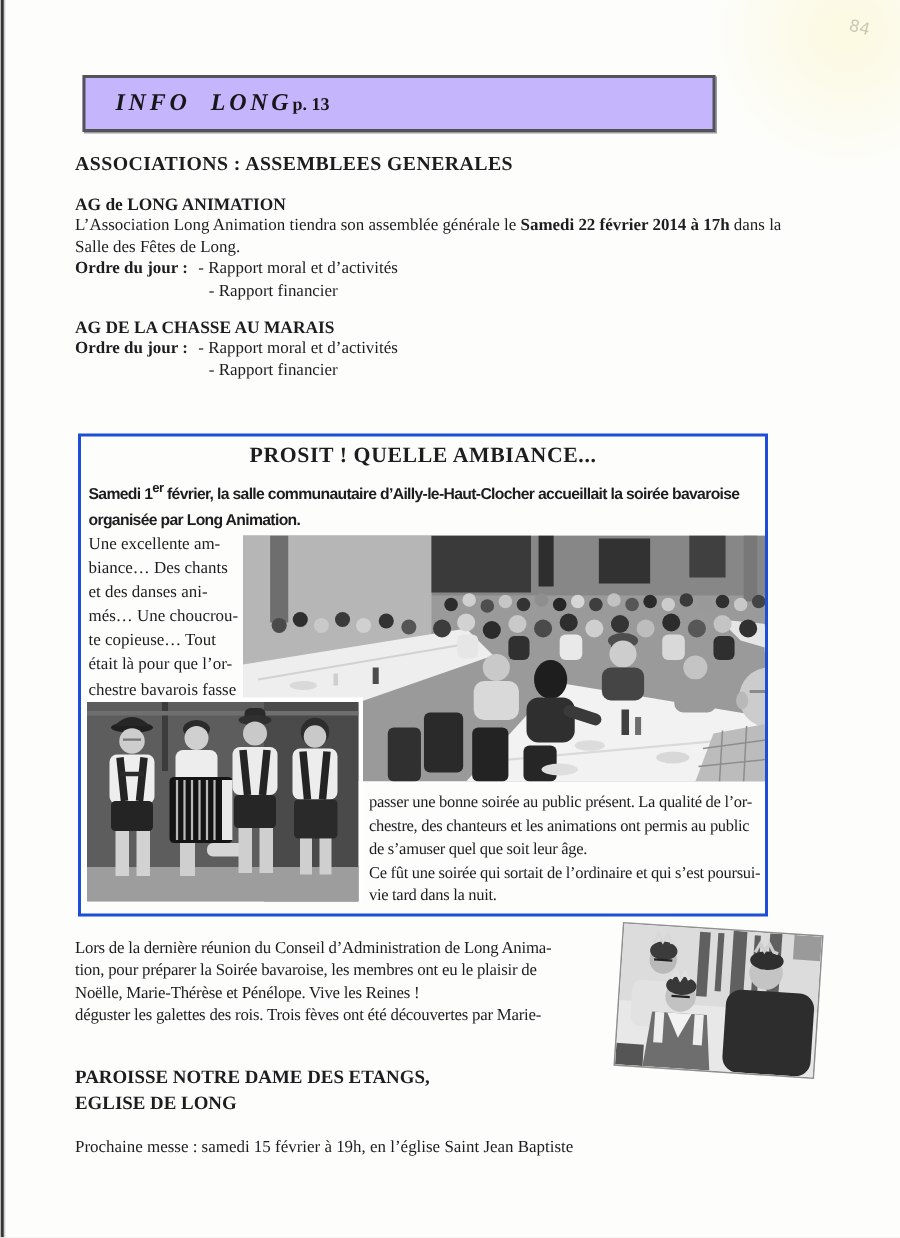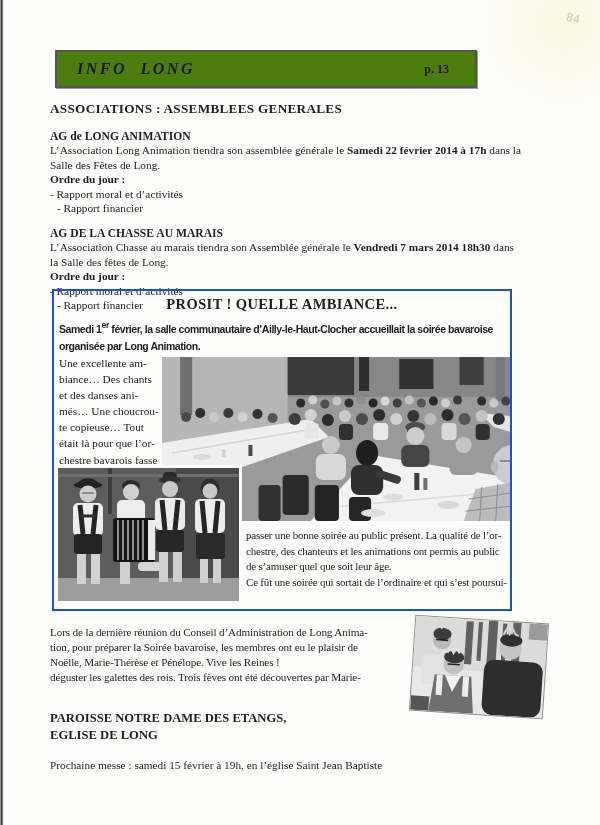--- a/index.html
+++ b/index.html
@@ -10,34 +10,34 @@
   }
   .scan-edge{position:absolute;left:0;top:0;width:4px;height:825px;
     background:linear-gradient(90deg,#f5f5f5 0px,#3a3a3a 1px,#2e2e2e 2px,#cfcfcf 3px,#fdfdfc 4px);}
   .paper-tint{position:absolute;right:0;top:0;width:140px;height:110px;
     background:radial-gradient(circle at 75% 20%,rgba(250,246,200,.55),rgba(250,246,200,0) 70%);}
   .pencil-mark{position:absolute;left:566px;top:12px;font-family:"DejaVu Sans",sans-serif;
     font-size:11px;color:#b9b9a4;opacity:.75;transform:rotate(14deg);}
 
   
   .header-box{position:absolute;left:55px;top:50px;width:422px;height:38px;box-sizing:border-box;
-    background:#4d7c0f;border:2px solid #53535a;
-    display:flex;align-items:center;justify-content:space-between;padding:0 26px 0 20px;
+    background:#c4b5fd;border:2px solid #53535a;
+    display:flex;align-items:center;justify-content:flex-start;padding:0 26px 0 20px;
     box-shadow:1px 1px 0 #9a9a9a;}
   .newsletter-title{font-weight:bold;font-style:italic;font-size:16px;letter-spacing:2.5px;
     word-spacing:7px;color:#17171a;}
   .page-number{font-weight:bold;font-size:12px;color:#17171a;}
 
   
   .assemblies{position:absolute;left:50px;top:101px;width:498px;}
   .main-heading{font-size:13.2px;font-weight:bold;letter-spacing:.3px;margin:0 0 13px 0;}
   .ag+.ag{margin-top:11px;}
   .ag-title{font-size:11.6px;font-weight:bold;}
   .ag-body{font-size:11.3px;line-height:14.6px;margin:0;}
-  .agenda{display:flex;font-size:11.3px;line-height:14.6px;flex-direction:column;}
+  .agenda{display:flex;font-size:11.3px;line-height:14.6px;}
   .agenda-label{font-weight:bold;margin-right:7px;white-space:nowrap;}
   .agenda-item2{padding-left:7px;}
 
   
   .article-box{position:absolute;left:52px;top:289px;width:460px;height:322px;box-sizing:border-box;
     border:2px solid #1d4ed8;overflow:hidden;}
   .article-title{text-align:center;font-weight:bold;font-size:14.5px;letter-spacing:.4px;margin-top:5px;}
   .article-intro{font-family:"Liberation Sans",sans-serif;font-weight:bold;font-size:10.5px;
     letter-spacing:-0.45px;line-height:17.5px;margin:4px 0 0 5px;white-space:nowrap;}
   .article-leftcol{position:absolute;left:5px;top:64px;width:114px;font-size:11.3px;line-height:16.1px;}
@@ -86,21 +86,20 @@
         <span class="agenda-label">Ordre du jour :</span>
         <span>
           <div>- Rapport moral et d’activités</div>
           <div class="agenda-item2">- Rapport financier</div>
         </span>
       </div>
     </div>
 
     <div class="ag">
       <div class="ag-title">AG DE LA CHASSE AU MARAIS</div>
-      <p class="ag-body"><span>L’Association Chasse au marais tiendra son Assemblée générale le </span><strong>Vendredi 7 mars 2014 18h30</strong><span> dans</span><br><span>la Salle des fêtes de Long.</span></p>
       <div class="agenda">
         <span class="agenda-label">Ordre du jour :</span>
         <span>
           <div>- Rapport moral et d’activités</div>
           <div class="agenda-item2">- Rapport financier</div>
         </span>
       </div>
     </div>
   </div>
 
@@ -294,20 +293,21 @@
         <rect x="142" y="91" width="8" height="24" fill="#cfcfcf"></rect>
         <rect x="155" y="91" width="8" height="24" fill="#cfcfcf"></rect>
       </svg>
     </div>
 
     <div class="article-rightcol">
         <div>passer une bonne soirée au public présent. La qualité de l’or-</div>
         <div>chestre, des chanteurs et les animations ont permis au public</div>
         <div>de s’amuser quel que soit leur âge.</div>
         <div>Ce fût une soirée qui sortait de l’ordinaire et qui s’est poursui-</div>
+        <div>vie tard dans la nuit.</div>
       </div>
   </div>
 
   <div class="queens-sec">
     <div class="queens-body">
         <div>Lors de la dernière réunion du Conseil d’Administration de Long Anima-</div>
         <div>tion, pour préparer la Soirée bavaroise, les membres ont eu le plaisir de</div>
         <div>Noëlle, Marie-Thérèse et Pénélope. Vive les Reines !</div>
         <div>déguster les galettes des rois. Trois fèves ont été découvertes par Marie-</div>
       </div>

